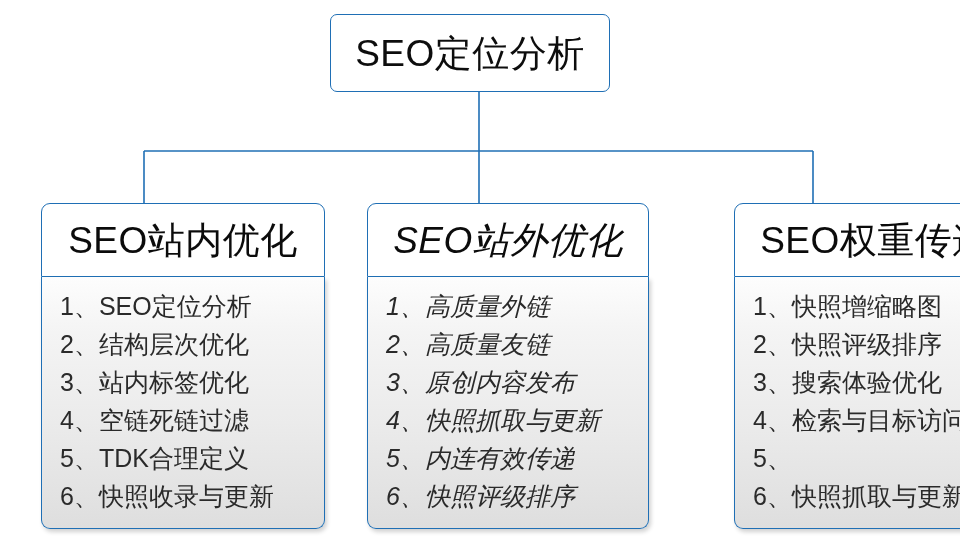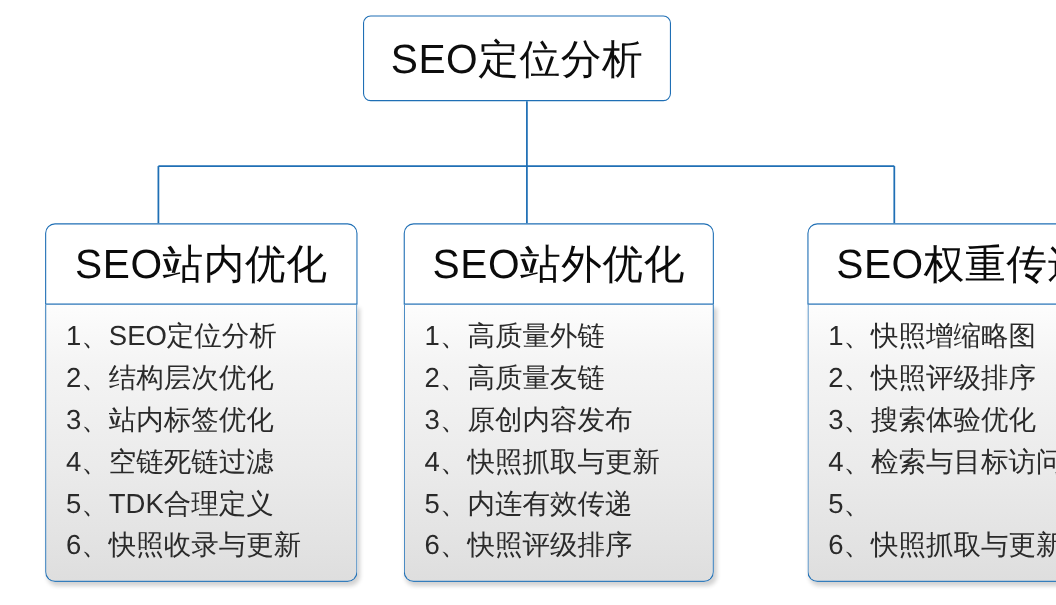--- a/index.html
+++ b/index.html
@@ -53,21 +53,21 @@
   }
 
   
   .column {
     position: absolute;
     top: 203px;
     width: 284px;
     padding-left: 38px;
   }
   .col-1 { left: 3px; }
-  .col-2 { left: 329px; width: 282px; }
+  .col-2 { left: 329px; width: 282px; font-style: italic; }
   .col-3 { left: 696px; width: 282px; }
 
   .col-header {
     box-sizing: border-box;
     height: 74px;
     border: 1.6px solid #1f6fb5;
     border-radius: 9px 9px 0 0;
     border-bottom: 1.6px solid #1f6fb5;
     background: #ffffff;
     display: flex;

